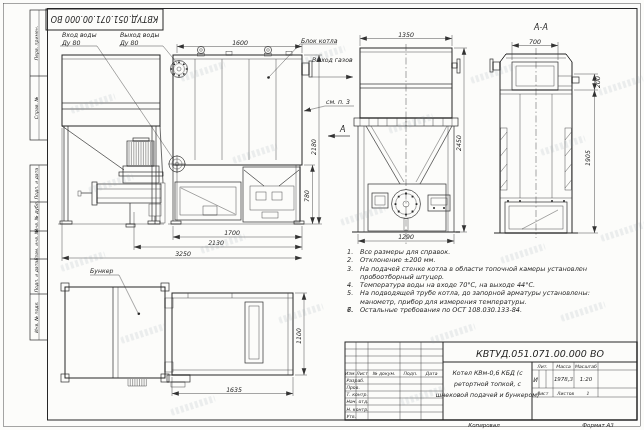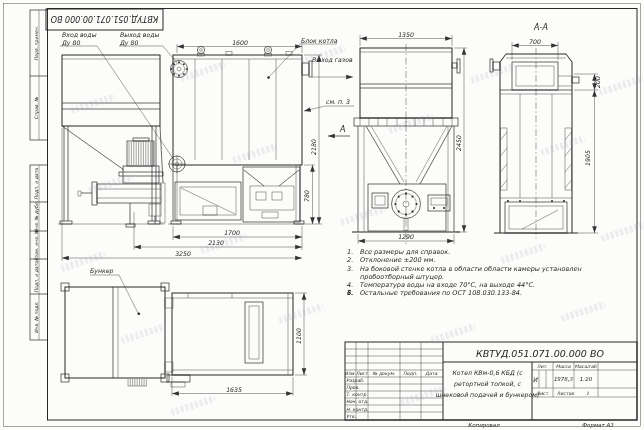--- a/index.html
+++ b/index.html
@@ -346,24 +346,25 @@
   <text class="t45" x="557" y="394.6">Листов</text>
   <text class="t45" text-anchor="middle" x="588" y="394.6">1</text>
 
   <text class="t55" text-anchor="middle" x="484" y="426.5">Копировал</text>
   <text class="t55" text-anchor="middle" x="598" y="426.5">Формат А3</text>
 </svg>
 
 <div class="notes">
   <div class="note"><span class="num">1.</span><span class="txt">Все размеры для справок.</span></div>
   <div class="note"><span class="num">2.</span><span class="txt">Отклонение ±200 мм.</span></div>
-  <div class="note"><span class="num">3.</span><span class="txt">На боковой стенке котла в области области камеры установлен
+  <div class="note"><span class="num">3.</span><span class="txt">На подачей стенке котла в области топочной камеры установлен
 пробоотборный штуцер.</span></div>
   <div class="note"><span class="num">4.</span><span class="txt">Температура воды на входе 70°С, на выходе 44°С.</span></div>
-  <div class="note"><span class="num">5.</span></div>
+  <div class="note"><span class="num">5.</span><span class="txt">На подводящей трубе котла, до запорной арматуры установлены:
+манометр, прибор для измерения температуры.</span></div>
   <div class="note"><span class="num">6.</span></div>
   <div class="note"><span class="num">7.</span><span class="txt">Остальные требования по ОСТ 108.030.133-84.</span></div>
 </div>
 
 <i class="wm" style="left:70px;top:100px;"></i>
 <i class="wm" style="left:180px;top:68px;"></i>
 <i class="wm" style="left:300px;top:52px;"></i>
 <i class="wm" style="left:470px;top:70px;"></i>
 <i class="wm" style="left:598px;top:82px;"></i>
 <i class="wm" style="left:88px;top:180px;"></i>

